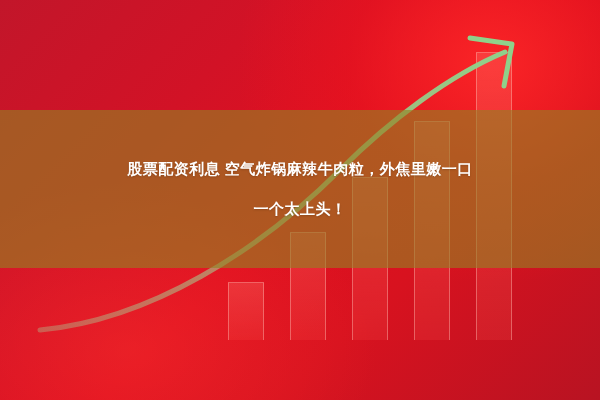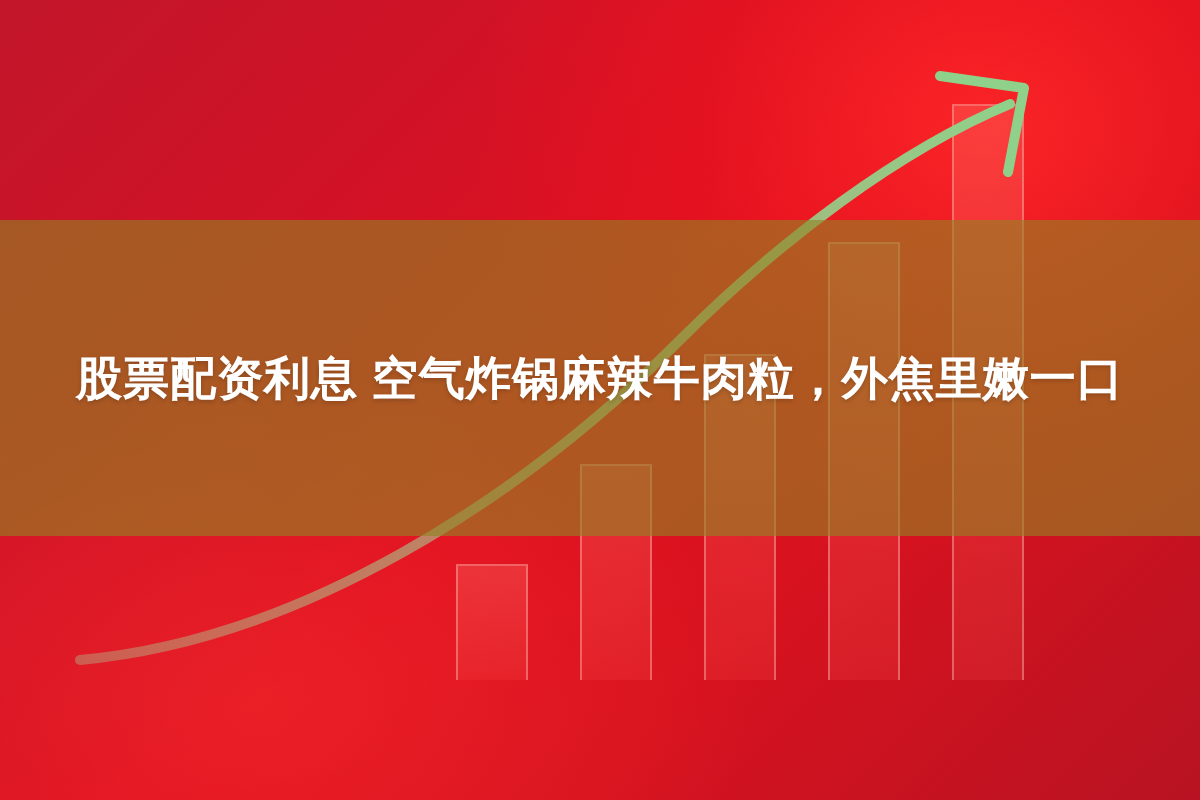--- a/index.html
+++ b/index.html
@@ -73,21 +73,21 @@
     left: 0;
     top: 110px;
     width: 600px;
     height: 158px;
     display: flex;
     flex-direction: column;
     align-items: center;
     justify-content: center;
     text-align: center;
     color: #ffffff;
-    font-size: 23px;
+    font-size: 15px;
     line-height: 40px;
     font-weight: 700;
     letter-spacing: 0.5px;
     text-shadow: 0 1px 2px rgba(0,0,0,0.18);
   }
   .headline .line {
     display: block;
     white-space: nowrap;
   }
   .line1 { padding: 0 6px; }
@@ -117,15 +117,16 @@
       </defs>
       <path d="M 40 330 C 150 320, 260 250, 340 170 C 390 120, 450 75, 505 52" fill="none" stroke="url(#arrowGrad)" stroke-width="5" stroke-linecap="round"></path>
       <path d="M 470 38 L 512 44 L 504 86" fill="none" stroke="#8fd18a" stroke-width="5" stroke-linecap="round" stroke-linejoin="round"></path>
     </svg>
   </div>
 
   <div class="band"></div>
 
   <div class="headline">
     <span class="line line1">股票配资利息 空气炸锅麻辣牛肉粒，外焦里嫩一口</span>
+    <span class="line line2">一个太上头！</span>
   </div>
 
 </div>
 
 </body></html>

